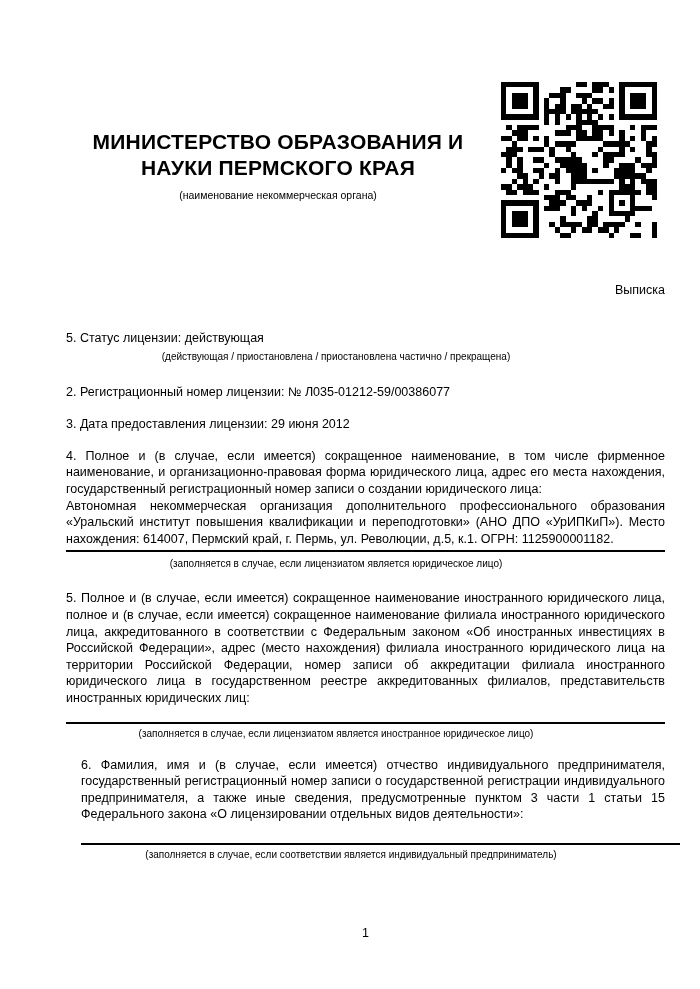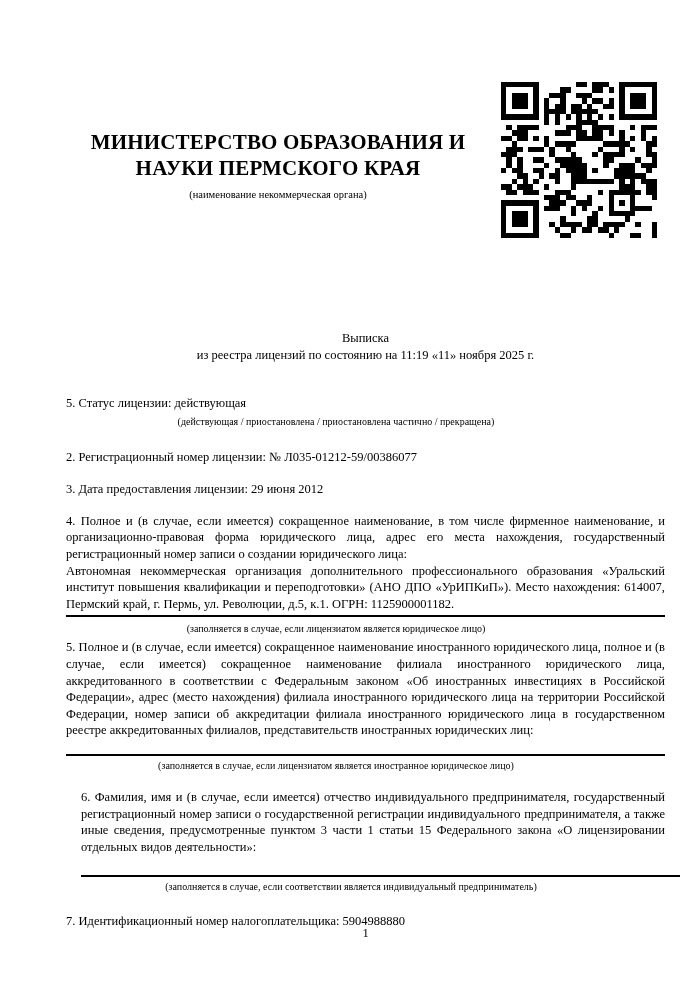--- a/index.html
+++ b/index.html
@@ -1,49 +1,49 @@
 <!DOCTYPE html>
 <html lang="ru"><head>
 <meta charset="utf-8">
 <style>
   html, body { margin:0; padding:0; background:#ffffff; }
   .page {
     position: relative;
     width: 700px; height: 989px;
     background: #ffffff;
     color: #000000;
-    font-family: Liberation Serif, serif;
+    font-family: Liberation Sans, sans-serif;
     box-sizing: border-box;
     padding: 82px 35px 0 66px;
     overflow: hidden;
     margin: 0 auto;
   }
   .header-row { display: flex; justify-content: space-between; align-items: flex-start; }
   .ministry-block { width: 424px; margin-top: 47px; text-align: center; }
   .ministry-name { font-size: 21px; font-weight: bold; line-height: 26px; letter-spacing: 0.2px; }
   .ministry-caption { font-size: 10.5px; line-height: 12px; margin-top: 8px; }
   .qr { width: 156px; height: 156px; margin-right: 8px; flex: none; shape-rendering: crispEdges; }
 
-  .doc-title { margin-top: 92px; text-align: center; font-size: 12.5px; line-height: 17px; }
+  .doc-title { margin-top: 44px; text-align: right; font-size: 12.5px; line-height: 17px; }
 
   .items { margin-top: 31px; font-size: 12.5px; line-height: 16.6px; }
   .para { text-align: justify; }
   .caption {
     font-size: 10px; line-height: 12px;
     width: 540px; text-align: center;
     margin-top: 4px;
   }
   .rule { border-top: 2px solid #000; margin-top: 3px; width: 599px; }
   .blank-sm { height: 12px; }
   .blank-md { height: 17px; }
   .item-2 { margin-top: 21px; }
   .item-3 { margin-top: 16px; }
   .item-4 { margin-top: 15px; }
   .item-4 .caption { margin-top: 6px; }
-  .item-5 { margin-top: 4px; }
+  .item-5 { margin-top: 20px; }
   .item-6 { margin-top: 17px; margin-left: 15px; }
   .item-7 { margin-top: 20px; }
 
   .page-number {
     position: absolute; top: 926px; left: 66px; width: 599px;
     text-align: center; font-size: 12.5px;
   }
 </style>
 </head>
 <body>
@@ -457,21 +457,20 @@
         <rect x="12" y="28" width="1" height="1"></rect>
         <rect x="20" y="28" width="1" height="1"></rect>
         <rect x="24" y="28" width="1" height="1"></rect>
         <rect x="25" y="28" width="1" height="1"></rect>
         <rect x="28" y="28" width="1" height="1"></rect>
       </svg>
   </div>
 
   <div class="doc-title">
     <div>Выписка</div>
-    <div>из реестра лицензий по состоянию на 11:19 «11» ноября 2025 г.</div>
   </div>
 
   <div class="items">
 
     <div class="item item-1">
       <div>5. Статус лицензии: действующая</div>
       <div class="caption">(действующая / приостановлена / приостановлена частично / прекращена)</div>
     </div>
 
     <div class="item item-2">
@@ -496,21 +495,18 @@
       <div class="caption">(заполняется в случае, если лицензиатом является иностранное юридическое лицо)</div>
     </div>
 
     <div class="item item-6">
       <div class="para">6. Фамилия, имя и (в случае, если имеется) отчество индивидуального предпринимателя, государственный регистрационный номер записи о государственной регистрации индивидуального предпринимателя, а также иные сведения, предусмотренные пунктом 3 части 1 статьи 15 Федерального закона «О лицензировании отдельных видов деятельности»:</div>
       <div class="blank-md"></div>
       <div class="rule"></div>
       <div class="caption">(заполняется в случае, если соответствии является индивидуальный предприниматель)</div>
     </div>
 
-    <div class="item item-7">
-      <div>7. Идентификационный номер налогоплательщика: 5904988880</div>
-    </div>
 
   </div>
 
   <div class="page-number">1</div>
 
 </div>
 
 </body></html>

